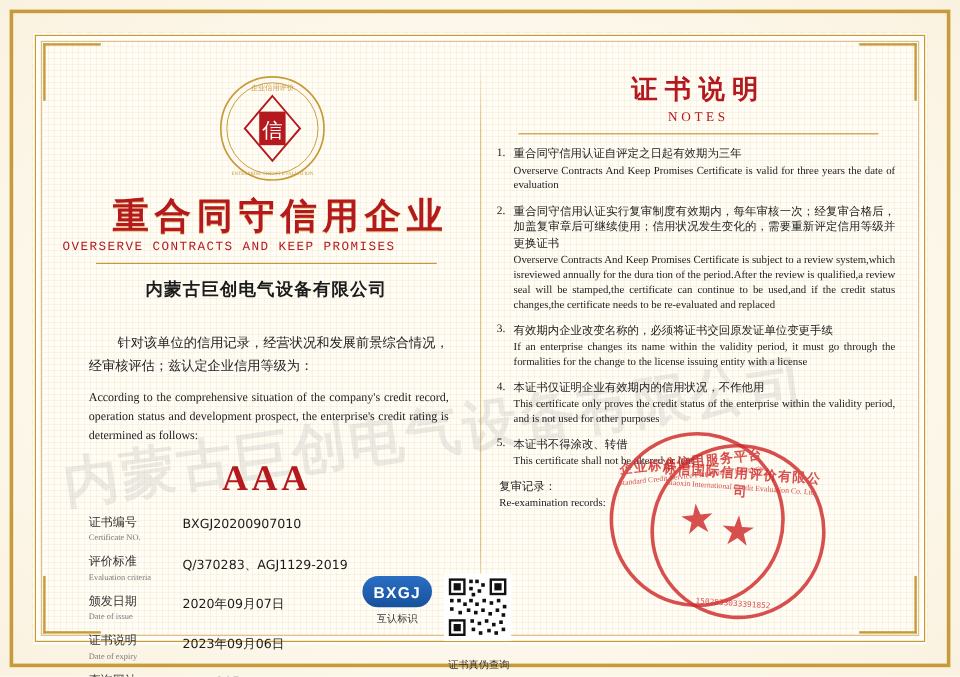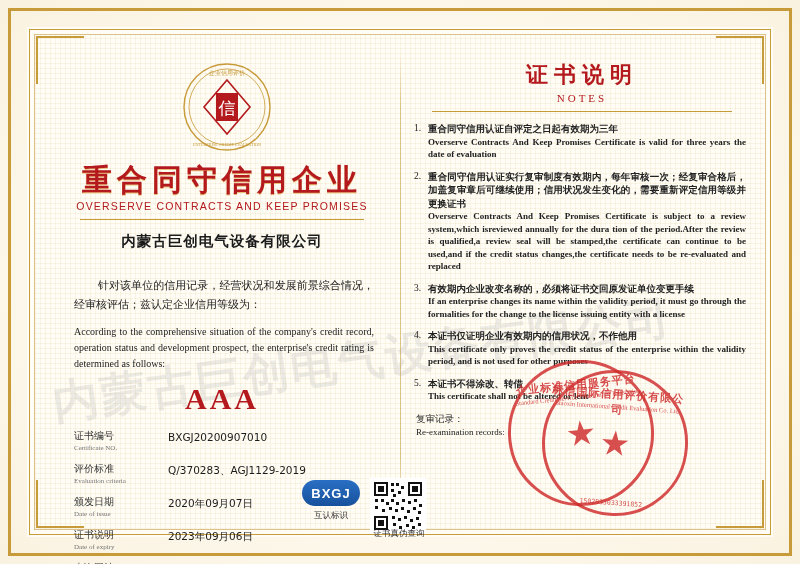--- a/index.html
+++ b/index.html
@@ -67,29 +67,29 @@
   }
 
   
   .left{
     position:absolute;left:52px;top:52px;width:340px;height:460px;
   }
   .emblem{
     position:absolute;left:130px;top:10px;width:90px;height:90px;
   }
   .title-cn{
-    position:absolute;left:0;top:108px;width:340px;text-align:center;
+    position:absolute;left:12px;top:108px;width:340px;text-align:center;
     font-size:30px;font-weight:bold;color:#b3191d;letter-spacing:5px;
     font-family:"DejaVu Sans",sans-serif;
     text-shadow:0 1px 0 #e7c07a;
   }
   .title-en{
-    position:absolute;left:0;top:148px;width:340px;text-align:center;
+    position:absolute;left:0;top:148px;width:340px;
     font-size:10.5px;color:#b3191d;letter-spacing:1.2px;
-    font-family:Liberation Sans, sans-serif;
+    font-family:Liberation Mono, monospace;
   }
   .title-rule{
     position:absolute;left:28px;top:167px;width:284px;height:1px;
     background:#c79a3a;
   }
   .company{
     position:absolute;left:0;top:180px;width:340px;text-align:center;
     font-size:14.5px;color:#1b1b1b;letter-spacing:1px;font-weight:bold;
     font-family:"DejaVu Sans",sans-serif;
   }
@@ -105,21 +105,21 @@
   }
   .grade{
     position:absolute;left:0;top:330px;width:340px;text-align:center;
     font-size:30px;font-weight:bold;color:#b3191d;letter-spacing:3px;
     font-family:"Liberation Serif",serif;
   }
   .fields{
     position:absolute;left:22px;top:378px;width:300px;
   }
   .field-row{
-    display:flex;align-items:flex-start;margin-bottom:9px;gap:16px;
+    display:flex;align-items:flex-start;margin-bottom:9px;
   }
   .field-label{
     width:78px;flex:0 0 78px;line-height:12px;
   }
   .field-label .cn{
     display:block;font-size:10px;color:#333;font-family:"DejaVu Sans",sans-serif;
   }
   .field-label .en{
     display:block;font-size:7px;color:#777;font-family:"Liberation Serif",serif;
   }
@@ -139,21 +139,21 @@
   }
   .badge-bxgj-cap{
     position:absolute;left:-3px;top:30px;width:64px;text-align:center;
     font-size:8.5px;color:#333;font-family:"DejaVu Sans",sans-serif;
   }
   .qr{
     position:absolute;left:68px;top:-2px;width:56px;height:56px;
     background:#fff;padding:2px;box-sizing:border-box;
   }
   .qr-cap{
-    position:absolute;left:62px;top:48px;width:70px;text-align:center;
+    position:absolute;left:62px;top:69px;width:70px;text-align:center;
     font-size:8.5px;color:#333;font-family:"DejaVu Sans",sans-serif;
   }
 
   
   .right{
     position:absolute;left:412px;top:52px;width:340px;height:460px;
   }
   .notes-title-cn{
     text-align:center;font-size:22px;font-weight:bold;color:#b3191d;
     letter-spacing:6px;font-family:"DejaVu Sans",sans-serif;margin-top:8px;
@@ -168,21 +168,21 @@
   .notes{
     margin-top:10px;padding:0 6px 0 2px;
   }
   .note{
     display:flex;margin-bottom:9px;
   }
   .note-num{
     flex:0 0 14px;font-size:9.5px;color:#222;padding-top:1px;
     font-family:"Liberation Serif",serif;
   }
-  .note-body{flex:1;font-weight:bold;}
+  .note-body{flex:1;}
   .note-cn{
     font-size:9.5px;line-height:13.5px;color:#222;
     font-family:"DejaVu Sans",sans-serif;text-align:justify;
   }
   .note-en{
     font-size:9px;line-height:12.5px;color:#222;
     font-family:"Liberation Serif",serif;text-align:justify;
   }
   .reexam{
     margin-top:2px;padding-left:2px;

